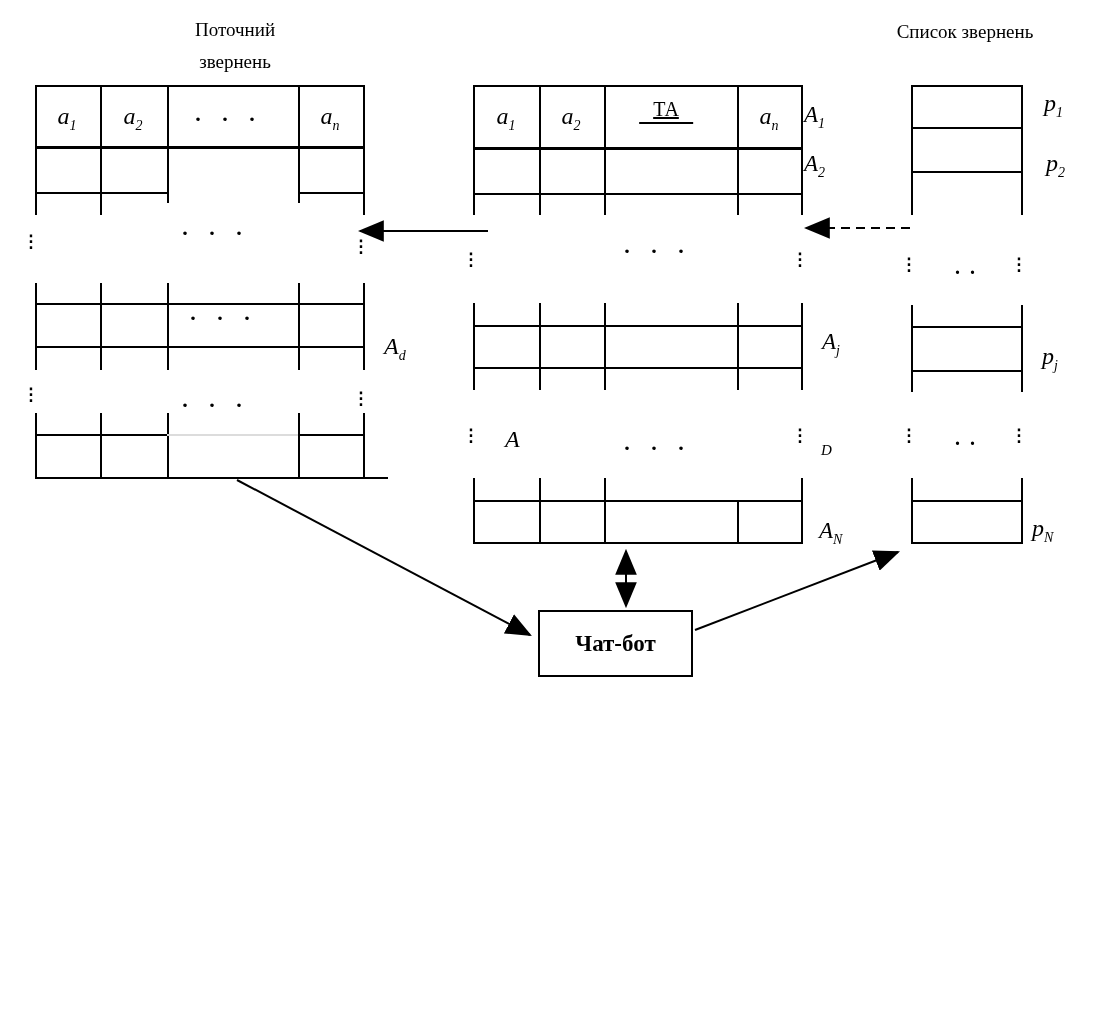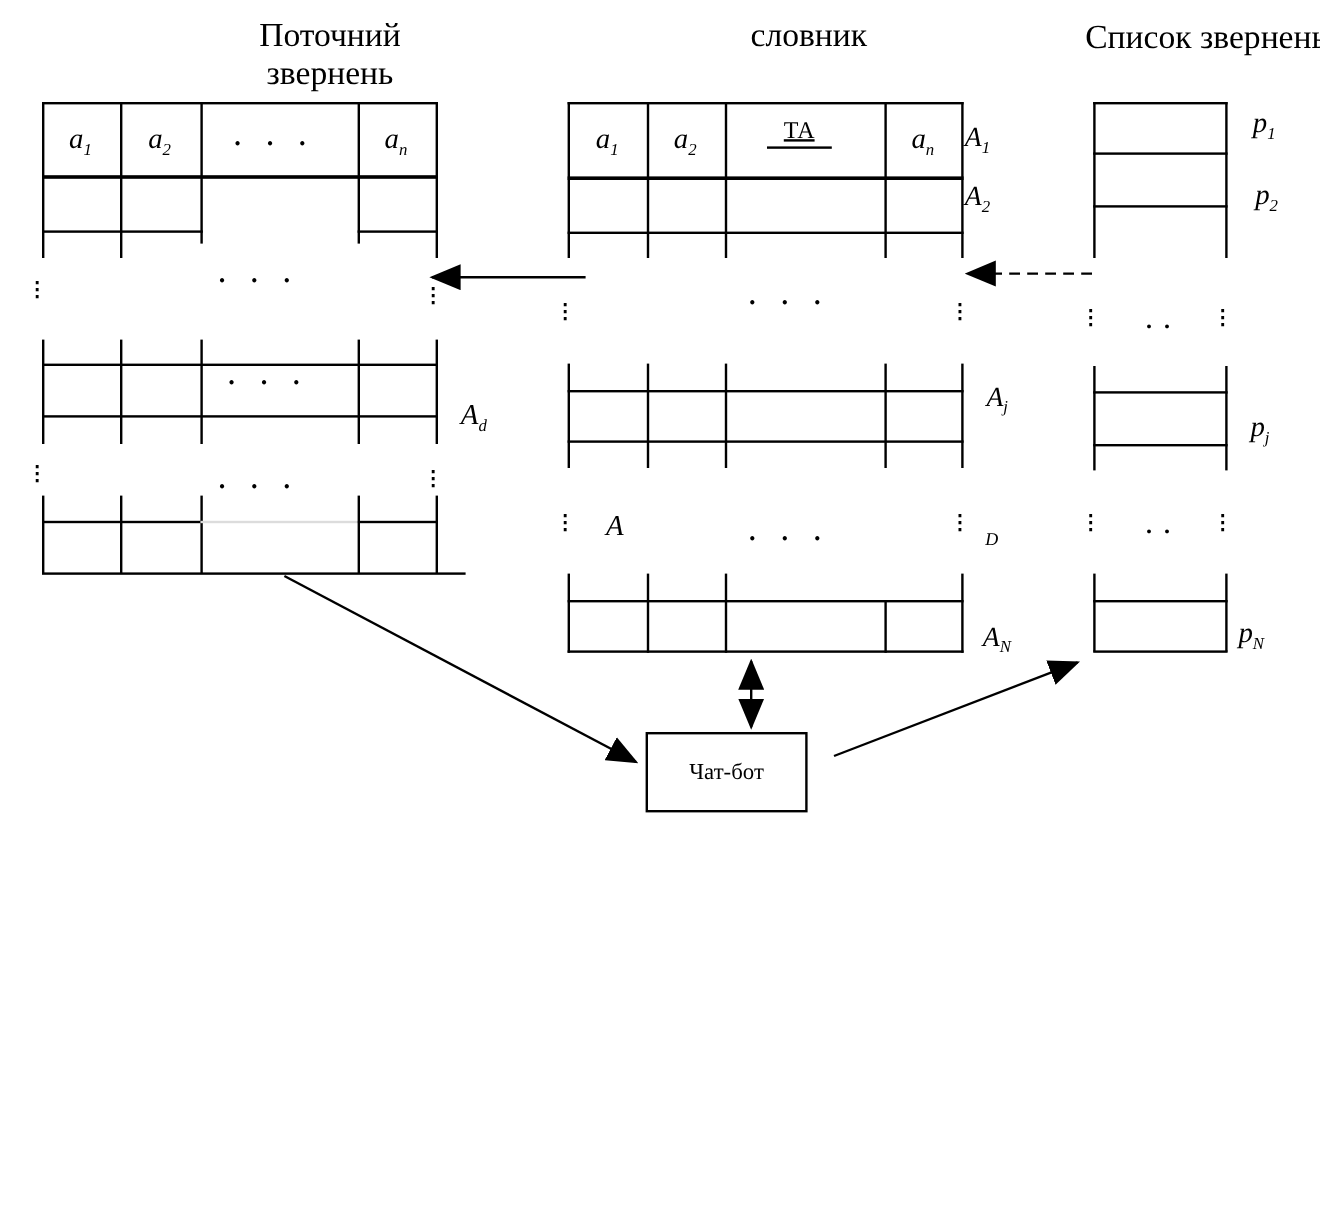--- a/index.html
+++ b/index.html
@@ -4,31 +4,31 @@
 <style>
   html,body{margin:0;padding:0;background:#fff;}
   #canvas{position:relative;width:1100px;height:1009px;background:#ffffff;overflow:hidden;
           font-family:"Liberation Serif","DejaVu Serif",serif;color:#000;}
   .v{position:absolute;width:2px;background:#000;}
   .h{position:absolute;height:2px;background:#000;}
   .h.thick{height:3px;}
   .h.faint{background:#dcdcdc;height:2px;}
   .txt{position:absolute;white-space:nowrap;color:#000;}
   .ctr{transform:translateX(-50%);}
-  .title{font-size:28px;line-height:32px;text-align:center;margin-left:40px;}
+  .title{font-size:19px;line-height:32px;text-align:center;}
   .math{font-style:italic;font-size:24px;line-height:28px;}
   .math sub{font-size:14px;font-style:italic;}
   .small-math{font-style:italic;font-size:15px;}
   .ta{font-size:20px;padding:0 14px 1px 14px;border-bottom:2px solid #000;text-decoration:underline;}
   .hdots{font-size:22px;font-weight:bold;word-spacing:16px;line-height:26px;}
   .hdots2{font-size:20px;font-weight:bold;word-spacing:5px;line-height:24px;}
   .vdots{font-size:17px;font-weight:bold;line-height:20px;}
-  .chatbox{position:absolute;left:538px;top:610px;width:135px;height:67px;box-sizing:border-box;
+  .chatbox{position:absolute;left:538px;top:610px;width:155px;height:67px;box-sizing:border-box;
            border:2px solid #000;display:flex;align-items:center;justify-content:center;
-           font-size:19px;background:#fff;}
+           font-size:23px;background:#fff;font-weight:bold;}
   svg.arrows{position:absolute;left:0;top:0;}
 </style>
 </head>
 <body>
 
 <div id="canvas">
 
   <div>
     <div class="txt title ctr" style="left:235px;top:14px;">
       <div>Поточний</div>
@@ -74,21 +74,20 @@
     <div class="v" style="left:298px;top:413px;height:65px;"></div>
     <div class="v" style="left:363px;top:413px;height:65px;"></div>
     <div class="h" style="left:35px;top:434px;width:134px;"></div>
     <div class="h faint" style="left:167px;top:434px;width:131px;"></div>
     <div class="h" style="left:298px;top:434px;width:67px;"></div>
     <div class="h" style="left:35px;top:477px;width:353px;"></div>
   </div>
 
   <div>
     <div class="txt title ctr" style="left:634px;top:14px;">
-      <div>словник</div>
     </div>
 
     <div class="v" style="left:473px;top:85px;height:130px;"></div>
     <div class="v" style="left:539px;top:85px;height:130px;"></div>
     <div class="v" style="left:604px;top:85px;height:130px;"></div>
     <div class="v" style="left:737px;top:85px;height:130px;"></div>
     <div class="v" style="left:801px;top:85px;height:130px;"></div>
     <div class="h" style="left:473px;top:85px;width:330px;"></div>
     <div class="h thick" style="left:473px;top:147px;width:330px;"></div>
     <div class="h" style="left:473px;top:193px;width:330px;"></div>
@@ -104,21 +103,21 @@
     <span class="txt hdots ctr" style="left:654px;top:233px;">. . .</span>
     <span class="txt vdots ctr" style="left:800px;top:250px;">⋮</span>
 
     <div class="v" style="left:473px;top:303px;height:87px;"></div>
     <div class="v" style="left:539px;top:303px;height:87px;"></div>
     <div class="v" style="left:604px;top:303px;height:87px;"></div>
     <div class="v" style="left:737px;top:303px;height:87px;"></div>
     <div class="v" style="left:801px;top:303px;height:87px;"></div>
     <div class="h" style="left:473px;top:325px;width:330px;"></div>
     <div class="h" style="left:473px;top:367px;width:330px;"></div>
-    <span class="txt math" style="left:822px;top:317px;font-size:23px;"><i>A</i><sub>j</sub></span>
+    <span class="txt math" style="left:822px;top:328px;font-size:23px;"><i>A</i><sub>j</sub></span>
 
     <span class="txt vdots ctr" style="left:471px;top:426px;">⋮</span>
     <span class="txt math" style="left:505px;top:425px;"><i>A</i></span>
     <span class="txt hdots ctr" style="left:654px;top:430px;">. . .</span>
     <span class="txt vdots ctr" style="left:800px;top:426px;">⋮</span>
     <span class="txt small-math" style="left:821px;top:442px;">D</span>
 
     <div class="v" style="left:473px;top:478px;height:66px;"></div>
     <div class="v" style="left:539px;top:478px;height:66px;"></div>
     <div class="v" style="left:604px;top:478px;height:66px;"></div>

